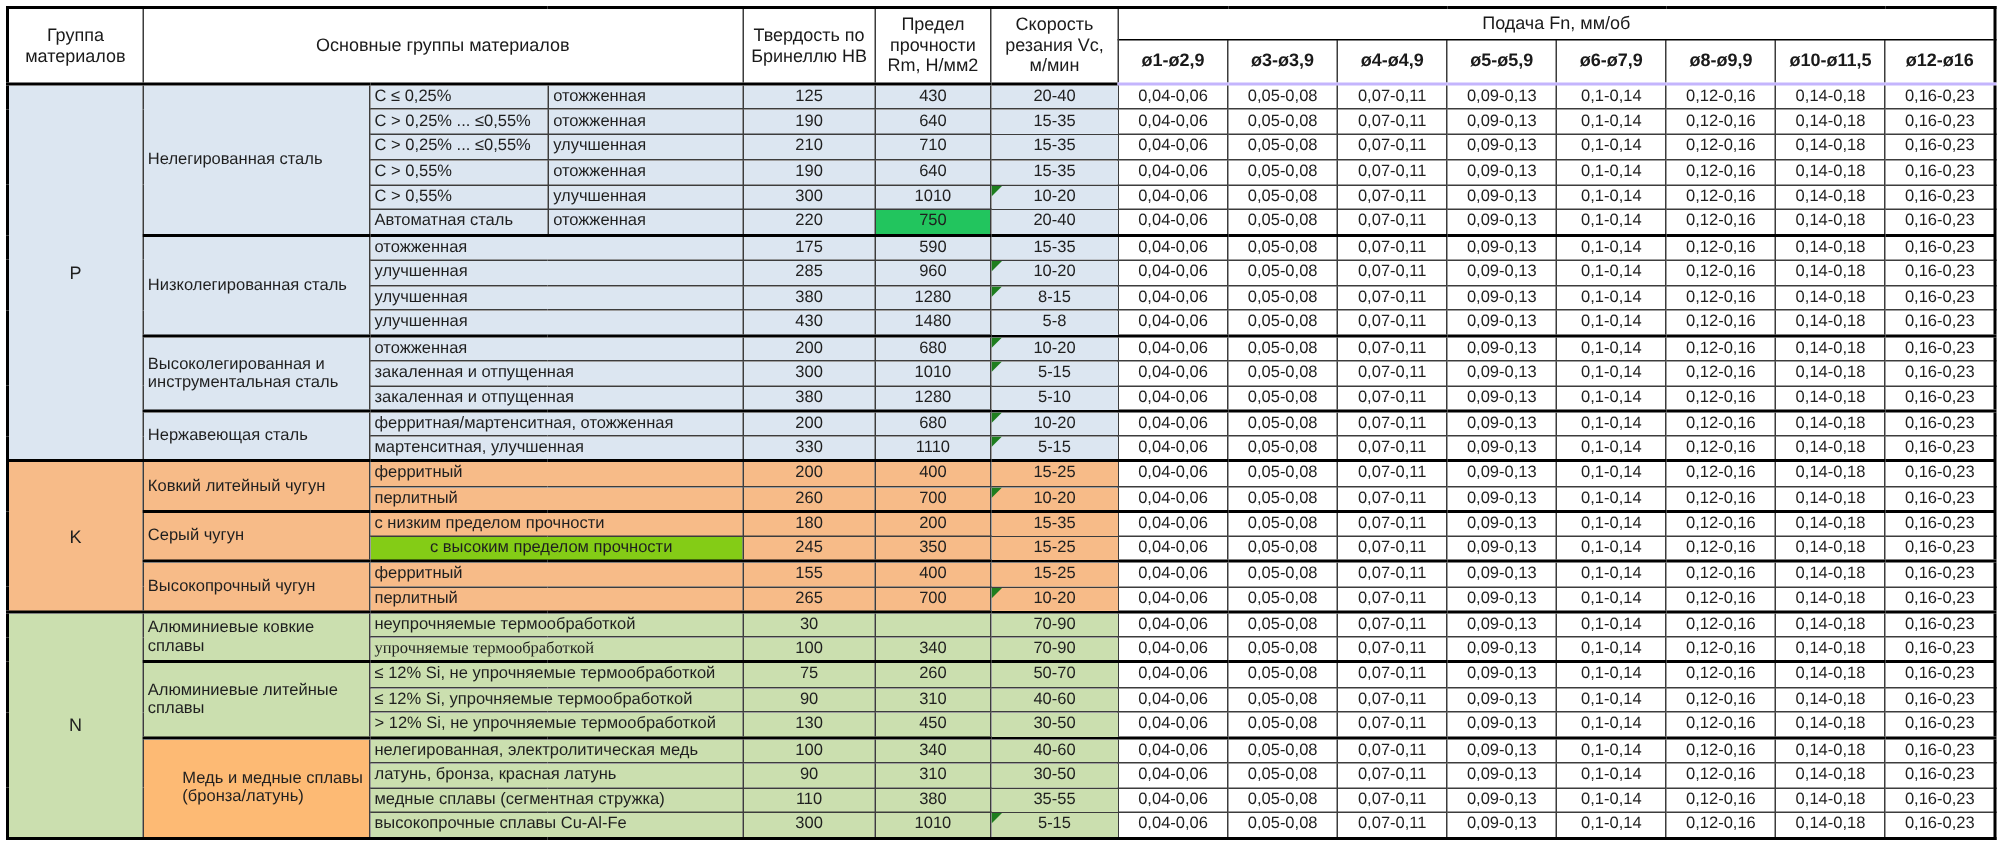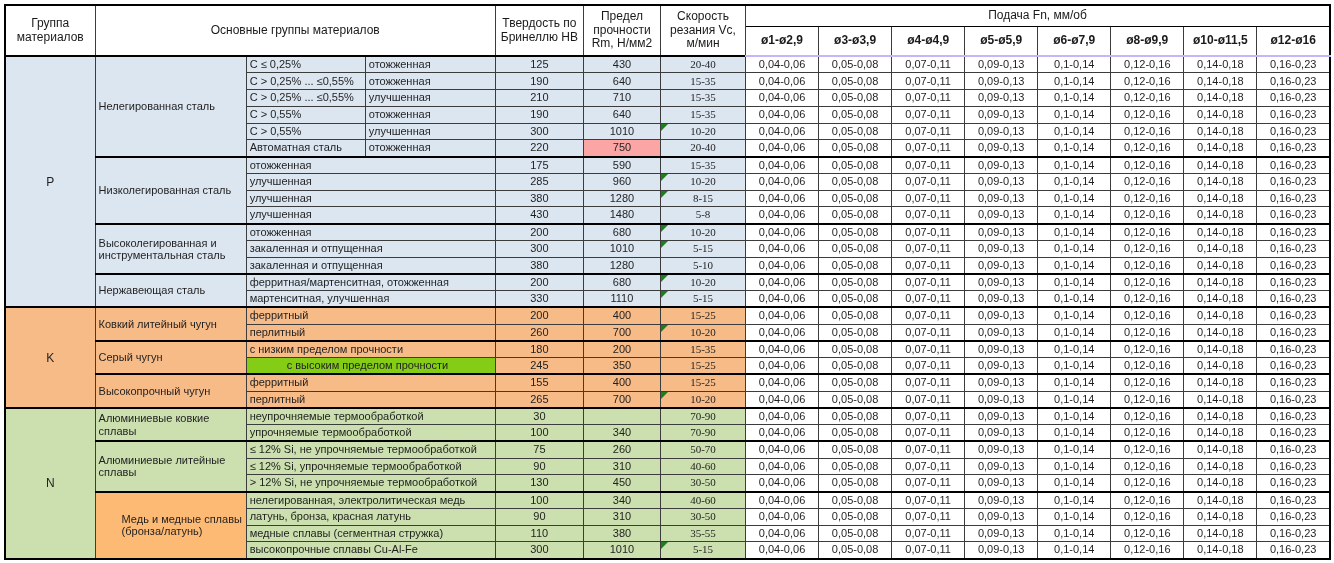--- a/index.html
+++ b/index.html
@@ -9,21 +9,21 @@
   thead th{background:#ffffff;font-weight:normal;font-size:12px;line-height:1.12;text-align:center;vertical-align:middle;white-space:normal;color:#1a1a1a;}
   .hdr-r1 .feed-title{height:21px;}
   .hdr-r2 th{height:30px;font-weight:bold;border-bottom:2px solid #c4b5fd;}
   thead th{border-bottom-color:#000;}
   .data-row{height:16.75px;}
   td{font-size:11px;line-height:1;color:#1f1f1f;white-space:nowrap;vertical-align:middle;}
   .cell-code{font-size:12px;text-align:center;}
   .cell-name{white-space:normal;line-height:1.1;}
   .cell-cond,.cell-state,.cell-desc{text-align:left;}
   .cell-num{text-align:center;}
-  .cell-vc{position:relative;font-family:Liberation Serif, serif;}
+  .cell-vc{position:relative;}
   .cell-feed{background:#ffffff;}
   .flag{position:absolute;top:0;left:0;width:0;height:0;border-top:7px solid #1e7e1e;border-right:7px solid transparent;}
   .sg-first td{border-top:2px solid #000;}
   .grp-first td{border-top:2px solid #000;}
 </style>
 </head>
 <body>
 
 <div>
   <table>
@@ -139,21 +139,21 @@
           <td class="cell-num cell-feed">0,09-0,13</td>
           <td class="cell-num cell-feed">0,1-0,14</td>
           <td class="cell-num cell-feed">0,12-0,16</td>
           <td class="cell-num cell-feed">0,14-0,18</td>
           <td class="cell-num cell-feed">0,16-0,23</td>
         </tr>
         <tr class="data-row">
           <td class="cell-cond" style="background: rgb(220, 230, 241);">Автоматная сталь</td>
           <td class="cell-state" style="background: rgb(220, 230, 241);">отожженная</td>
           <td class="cell-num" style="background: rgb(220, 230, 241);">220</td>
-          <td class="cell-num" style="background: #fca5a5; margin-left: 48px;">750</td>
+          <td class="cell-num" style="background: #22c55e; margin-left: 48px;">750</td>
           <td class="cell-num cell-vc" style="background: rgb(220, 230, 241);"><span>20-40</span></td>
           <td class="cell-num cell-feed">0,04-0,06</td>
           <td class="cell-num cell-feed">0,05-0,08</td>
           <td class="cell-num cell-feed">0,07-0,11</td>
           <td class="cell-num cell-feed">0,09-0,13</td>
           <td class="cell-num cell-feed">0,1-0,14</td>
           <td class="cell-num cell-feed">0,12-0,16</td>
           <td class="cell-num cell-feed">0,14-0,18</td>
           <td class="cell-num cell-feed">0,16-0,23</td>
         </tr>
@@ -384,21 +384,21 @@
           <td class="cell-num cell-feed">0,04-0,06</td>
           <td class="cell-num cell-feed">0,05-0,08</td>
           <td class="cell-num cell-feed">0,07-0,11</td>
           <td class="cell-num cell-feed">0,09-0,13</td>
           <td class="cell-num cell-feed">0,1-0,14</td>
           <td class="cell-num cell-feed">0,12-0,16</td>
           <td class="cell-num cell-feed">0,14-0,18</td>
           <td class="cell-num cell-feed">0,16-0,23</td>
         </tr>
         <tr class="data-row">
-          <td class="cell-desc" colspan="2" style="background: rgb(203, 223, 175);">упрочняемые термообработкой</td>
+          <td class="cell-desc" colspan="2" style="background: rgb(203, 223, 175); font-family: Liberation Serif, serif;">упрочняемые термообработкой</td>
           <td class="cell-num" style="background: rgb(203, 223, 175);">100</td>
           <td class="cell-num" style="background: rgb(203, 223, 175);">340</td>
           <td class="cell-num cell-vc" style="background: rgb(203, 223, 175);"><span>70-90</span></td>
           <td class="cell-num cell-feed">0,04-0,06</td>
           <td class="cell-num cell-feed">0,05-0,08</td>
           <td class="cell-num cell-feed">0,07-0,11</td>
           <td class="cell-num cell-feed">0,09-0,13</td>
           <td class="cell-num cell-feed">0,1-0,14</td>
           <td class="cell-num cell-feed">0,12-0,16</td>
           <td class="cell-num cell-feed">0,14-0,18</td>

